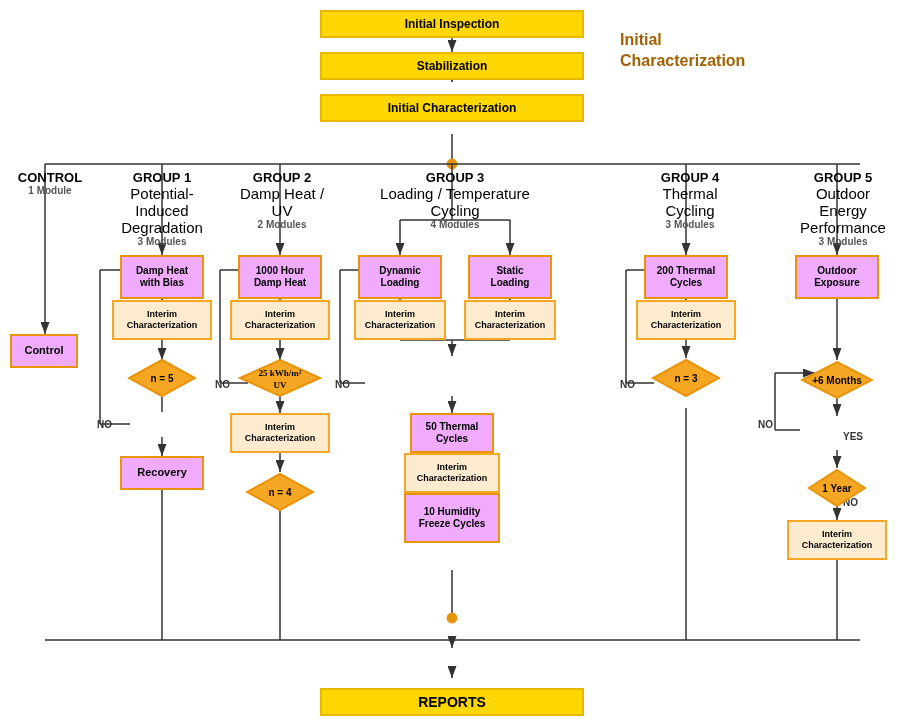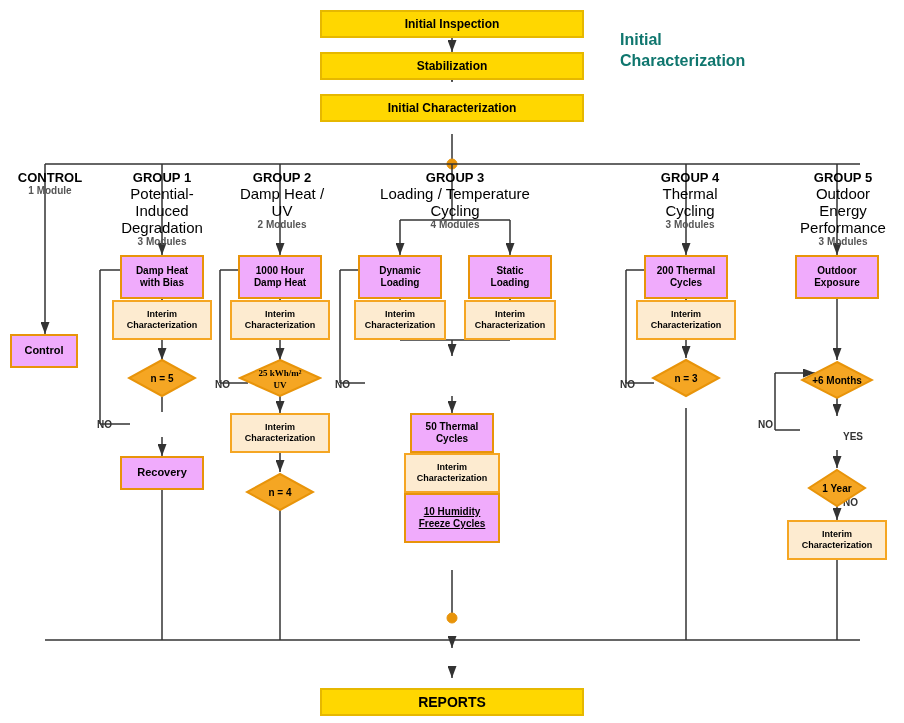--- a/index.html
+++ b/index.html
@@ -78,21 +78,21 @@
       left: 0;
       width: 904px;
       height: 723px;
       pointer-events: none;
     }
 
     .initial-char-label {
       position: absolute;
       font-size: 15px;
       font-weight: 900;
-      color: #0f766e;
+      color: #a16207;
       text-align: left;
       line-height: 1.3;
     }
   </style>
 </head>
 <body>
 
 <div class="diagram-container">
 
   <svg class="lines-svg">
@@ -339,21 +339,21 @@
     <span style="white-space:pre-line;">50 Thermal
 Cycles</span>
   </div>
 
   <div class="box box-light-orange" style="left:404px; top:453px; width:96px; height:40px; font-size:9px;">
     <span style="white-space:pre-line;">Interim
 Characterization</span>
   </div>
 
   <div class="box box-orange" style="left:404px; top:493px; width:96px; height:50px; font-size:10px;">
-    <span style="white-space:pre-line;text-decoration:underline;">10 Humidity
+    <span style="white-space:pre-line;">10 Humidity
 Freeze Cycles</span>
   </div>
 
   <div class="box box-orange" style="left:644px; top:255px; width:84px; height:44px; font-size:10px;">
     <span style="white-space:pre-line;">200 Thermal
 Cycles</span>
   </div>
 
   <div class="box box-light-orange" style="left:636px; top:300px; width:100px; height:40px; font-size:9px;">
     <span style="white-space:pre-line;">Interim

